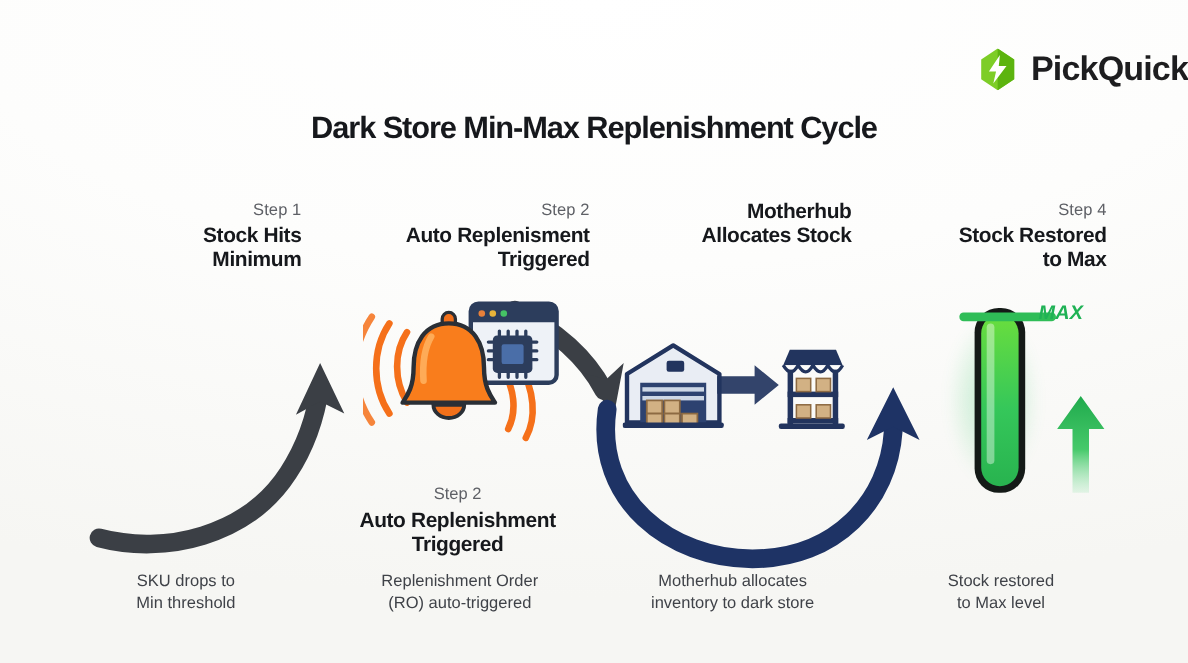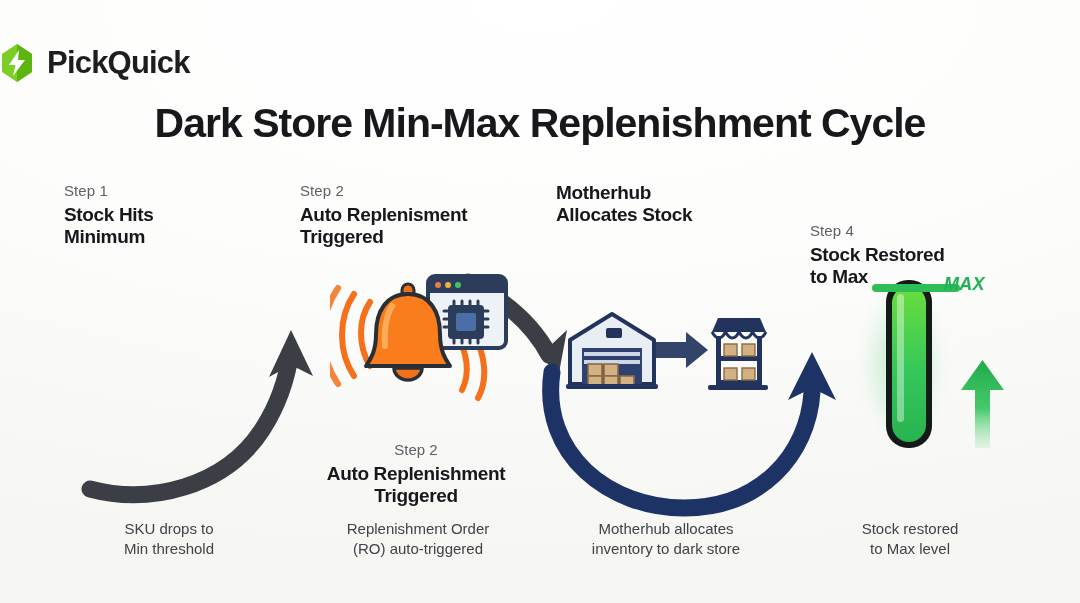--- a/index.html
+++ b/index.html
@@ -19,36 +19,36 @@
     content:"";position:absolute;inset:0;pointer-events:none;
     background:
       radial-gradient(closest-side at 0% 0%, rgba(255,255,255,.95), rgba(255,255,255,0) 70%),
       radial-gradient(closest-side at 100% 0%, rgba(255,255,255,.95), rgba(255,255,255,0) 70%);
     z-index:0;
   }
 
   
   .brand{
     position:absolute;top:44px;left:0;width:1080px;
-    display:flex;align-items:center;justify-content:flex-start;gap:13px;z-index:6;
+    display:flex;align-items:center;justify-content:flex-end;gap:13px;z-index:6;
   }
   .brand-mark{width:34px;height:38px;display:block;}
   .brand-name{
     font-size:31px;font-weight:700;color:#1d1d1f;letter-spacing:-0.8px;
   }
   .page-title{
     position:absolute;top:100px;left:0;width:1080px;text-align:center;
-    font-size:41px;font-weight:700;color:#16181c;letter-spacing:-1.0px;z-index:6;
+    font-size:28px;font-weight:700;color:#16181c;letter-spacing:-1.0px;z-index:6;
   }
 
   
   #arrows{position:absolute;inset:0;z-index:1;}
 
   
-  .step{position:absolute;text-align:left;z-index:5;}
+  .step{position:absolute;text-align:right;z-index:5;}
   .step-kicker{
     font-size:15px;color:#5e6066;font-weight:400;margin-bottom:5px;letter-spacing:.1px;
   }
   .step-title{
     font-size:19px;font-weight:700;color:#16181c;line-height:1.17;letter-spacing:-.35px;
   }
 
   .icon-wrap{position:absolute;z-index:4;}
 
   
@@ -147,21 +147,21 @@
     </div>
   </div>
 
   <div class="step" style="left:556px;top:182px;width:218px;">
     <div class="step-title">
       <span>Motherhub</span><br>
       <span>Allocates Stock</span>
     </div>
   </div>
 
-  <div class="step" style="left:810px;top:182px;width:196px;margin-top:40px;">
+  <div class="step" style="left:810px;top:182px;width:196px;">
     <div class="step-kicker">Step 4</div>
     <div class="step-title">
       <span>Stock Restored</span><br>
       <span>to Max</span>
     </div>
   </div>
 
 
   <div class="icon-wrap" style="left:330px;top:272px;width:180px;height:130px;">
     <svg width="180" height="130" viewBox="0 0 180 130">

